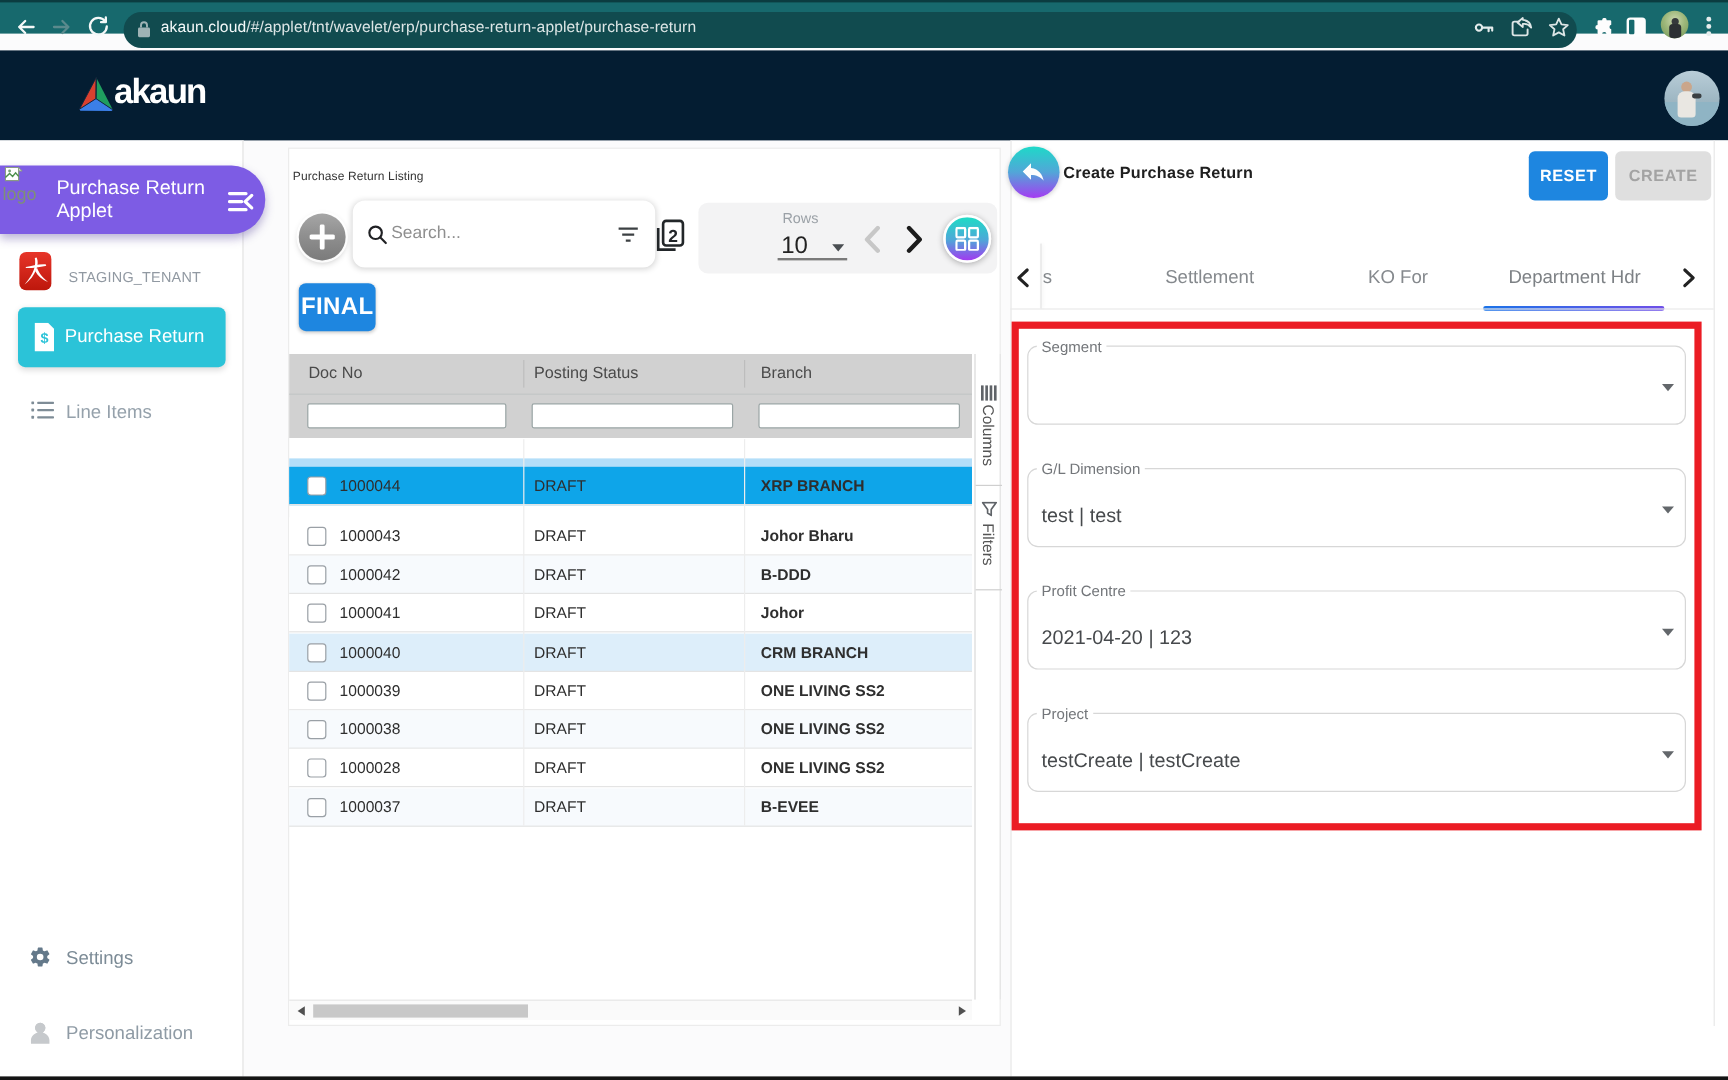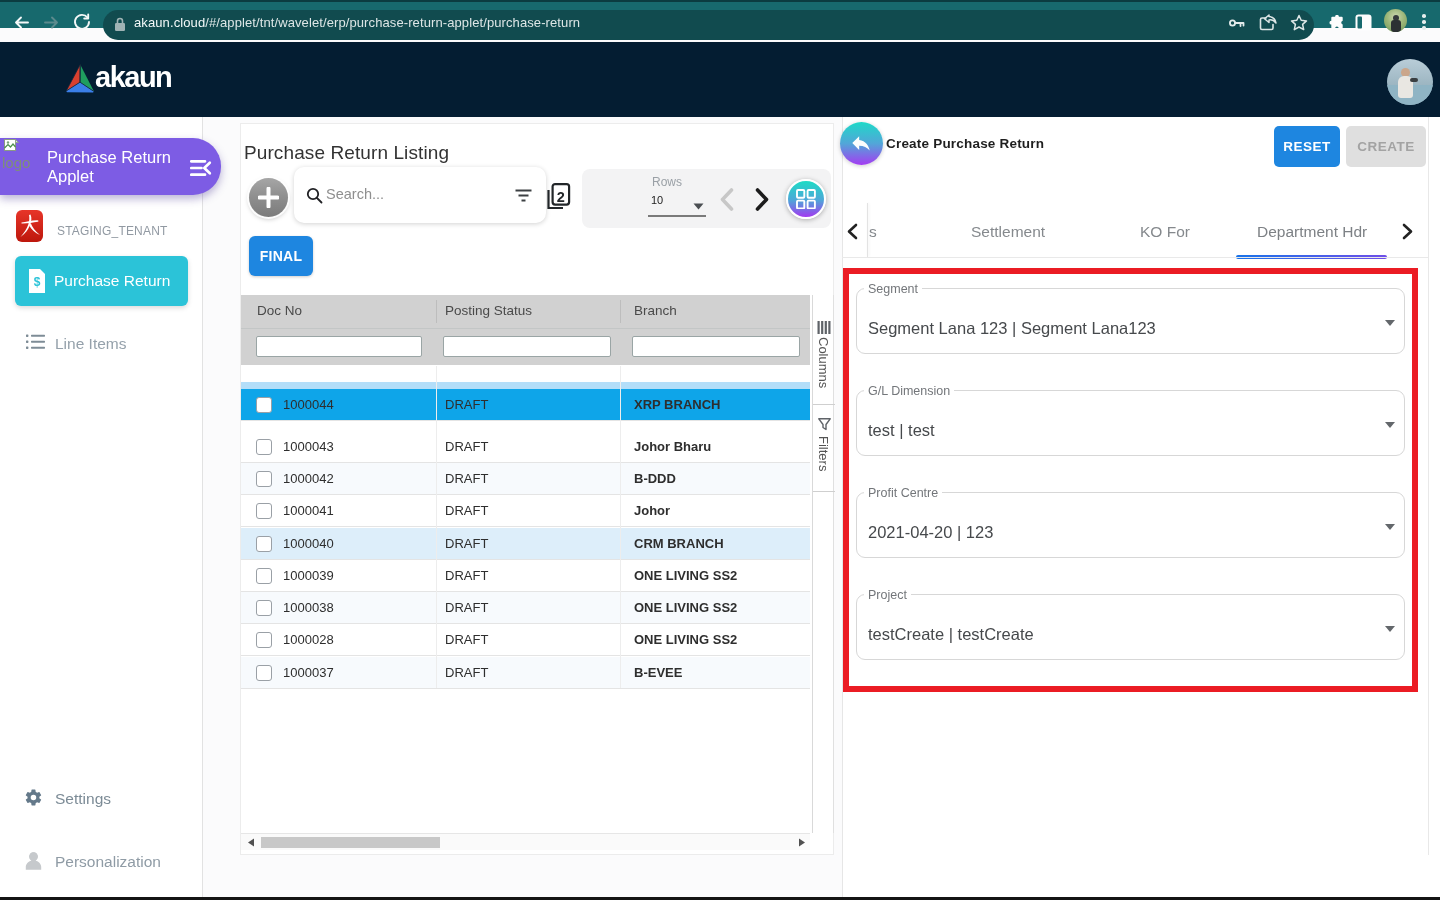--- a/index.html
+++ b/index.html
@@ -22,30 +22,30 @@
 #tealbtn { position:absolute; left:15px; top:256px; width:173px; height:50px; background:#2bc3d8; border-radius:6px; box-shadow:0 2px 5px rgba(0,0,0,0.15); }
 #tealbtn span { position:absolute; left:39px; top:16px; color:#fff; font-size:15.5px; font-weight:500; white-space:nowrap; }
 #lineitems { position:absolute; left:26px; top:334px; }
 #lineitems span { position:absolute; left:29px; top:1px; font-size:15.5px; color:#95a1ab; white-space:nowrap; }
 #settings { position:absolute; left:24px; top:788px; }
 #settings span { position:absolute; left:31px; top:2px; font-size:15.5px; color:#7c8b96; }
 #persona { position:absolute; left:24px; top:851px; }
 #persona span { position:absolute; left:31px; top:2px; font-size:15.5px; color:#8f9ba5; }
 
 #listcard { position:absolute; left:240px; top:123px; width:594px; height:732px; background:#fff; border:1px solid #ececec; }
-#listtitle { position:absolute; left:244px; top:142px; font-size:19px; font-weight:500; color:#333; letter-spacing:0.1px; }
+#listtitle { position:absolute; left:244px; top:142px; font-size:10px; font-weight:500; color:#333; letter-spacing:0.1px; }
 #plusbtn { position:absolute; left:249px; top:178px; width:39px; height:39px; border-radius:50%; background:linear-gradient(180deg,#a6a6a6 0%,#909090 45%,#7b7b7b 100%); box-shadow:0 0 0 2px rgba(255,255,255,0.9), 0 2px 5px rgba(0,0,0,0.25); }
 #searchbox { position:absolute; left:294px; top:167px; width:252px; height:56px; background:#fff; border-radius:10px; box-shadow:0 1px 5px rgba(0,0,0,0.18); }
 #searchbox .ph { position:absolute; left:32px; top:19px; font-size:14.5px; color:#8f8f8f; }
 #rowspanel { position:absolute; left:582px; top:169px; width:249px; height:59px; background:#f3f3f4; border-radius:8px; }
 #rowslabel { position:absolute; left:652px; top:175px; font-size:12px; color:#9aa0a6; }
-#rowsval { position:absolute; left:651px; top:194px; font-size:11px; color:#222; }
+#rowsval { position:absolute; left:651px; top:194px; font-size:20px; color:#222; }
 #rowsline { position:absolute; left:648px; top:215px; width:58px; height:1.5px; background:#7a7a7a; }
 #gridbtn { position:absolute; left:786px; top:179px; width:40px; height:40px; border-radius:50%; background:linear-gradient(180deg,#1edcc5 0%,#4da8d8 52%,#a23af0 100%); border:2.5px solid #fff; box-shadow:0 1px 5px rgba(0,0,0,0.3); }
-#finalbtn { position:absolute; left:249px; top:236px; width:64px; height:40px; background:#1e86e0; border-radius:6px; color:#fff; font-size:14px; font-weight:bold; text-align:center; line-height:40px; letter-spacing:0.3px; box-shadow:0 1px 3px rgba(0,0,0,0.2); }
+#finalbtn { position:absolute; left:249px; top:236px; width:64px; height:40px; background:#1e86e0; border-radius:6px; color:#fff; font-size:20px; font-weight:bold; text-align:center; line-height:40px; letter-spacing:0.3px; box-shadow:0 1px 3px rgba(0,0,0,0.2); }
 
 #thead { position:absolute; left:241px; top:295px; width:569px; height:70px; background:#d1d1d1; }
 .hcol { position:absolute; top:8px; font-size:13.5px; color:#4a4a4a; }
 .finput { position:absolute; top:41px; height:21px; background:#fff; border:1px solid #9aa5a5; border-radius:2px; }
 .trow { position:absolute; left:241px; width:569px; height:32px; border-bottom:1px solid #e4e4e4; background:#fff; }
 .trow .c1 { position:absolute; left:42px; top:8px; font-size:13px; color:#2e2e2e; }
 .trow .c2 { position:absolute; left:204px; top:8px; font-size:13px; color:#2e2e2e; }
 .trow .c3 { position:absolute; left:393px; top:8px; font-size:13px; color:#2e2e2e;font-weight:bold; }
 .cb { position:absolute; left:15px; top:8px; width:16px; height:16px; border:1.5px solid #9aa0a6; border-radius:3px; background:#fff; }
 #vline1 { position:absolute; left:436px; top:366px; width:1px; height:322px; background:#ededed; }
@@ -373,21 +373,20 @@
 <div class="tab" style="left:971px;">Settlement</div>
 <div class="tab" style="left:1140px;text-align:center;">KO For</div>
 <div class="tab" style="left:1257px;color:#7d8185;">Department Hdr</div>
 <div id="tabunder"></div>
 <div id="tabborder"></div>
 <div id="tabvline"></div>
 <div id="rightscroll"></div>
 <div id="redrect"></div>
 <div class="field" style="top:288px;">
     <span class="flabel">Segment</span>
-    <span class="fval">Segment Lana 123 | Segment Lana123</span>
     <span class="farrow"></span>
   </div>
 <div class="field" style="top:390px;">
     <span class="flabel">G/L Dimension</span>
     <span class="fval">test | test</span>
     <span class="farrow"></span>
   </div>
 <div class="field" style="top:492px;">
     <span class="flabel">Profit Centre</span>
     <span class="fval">2021-04-20 | 123</span>

